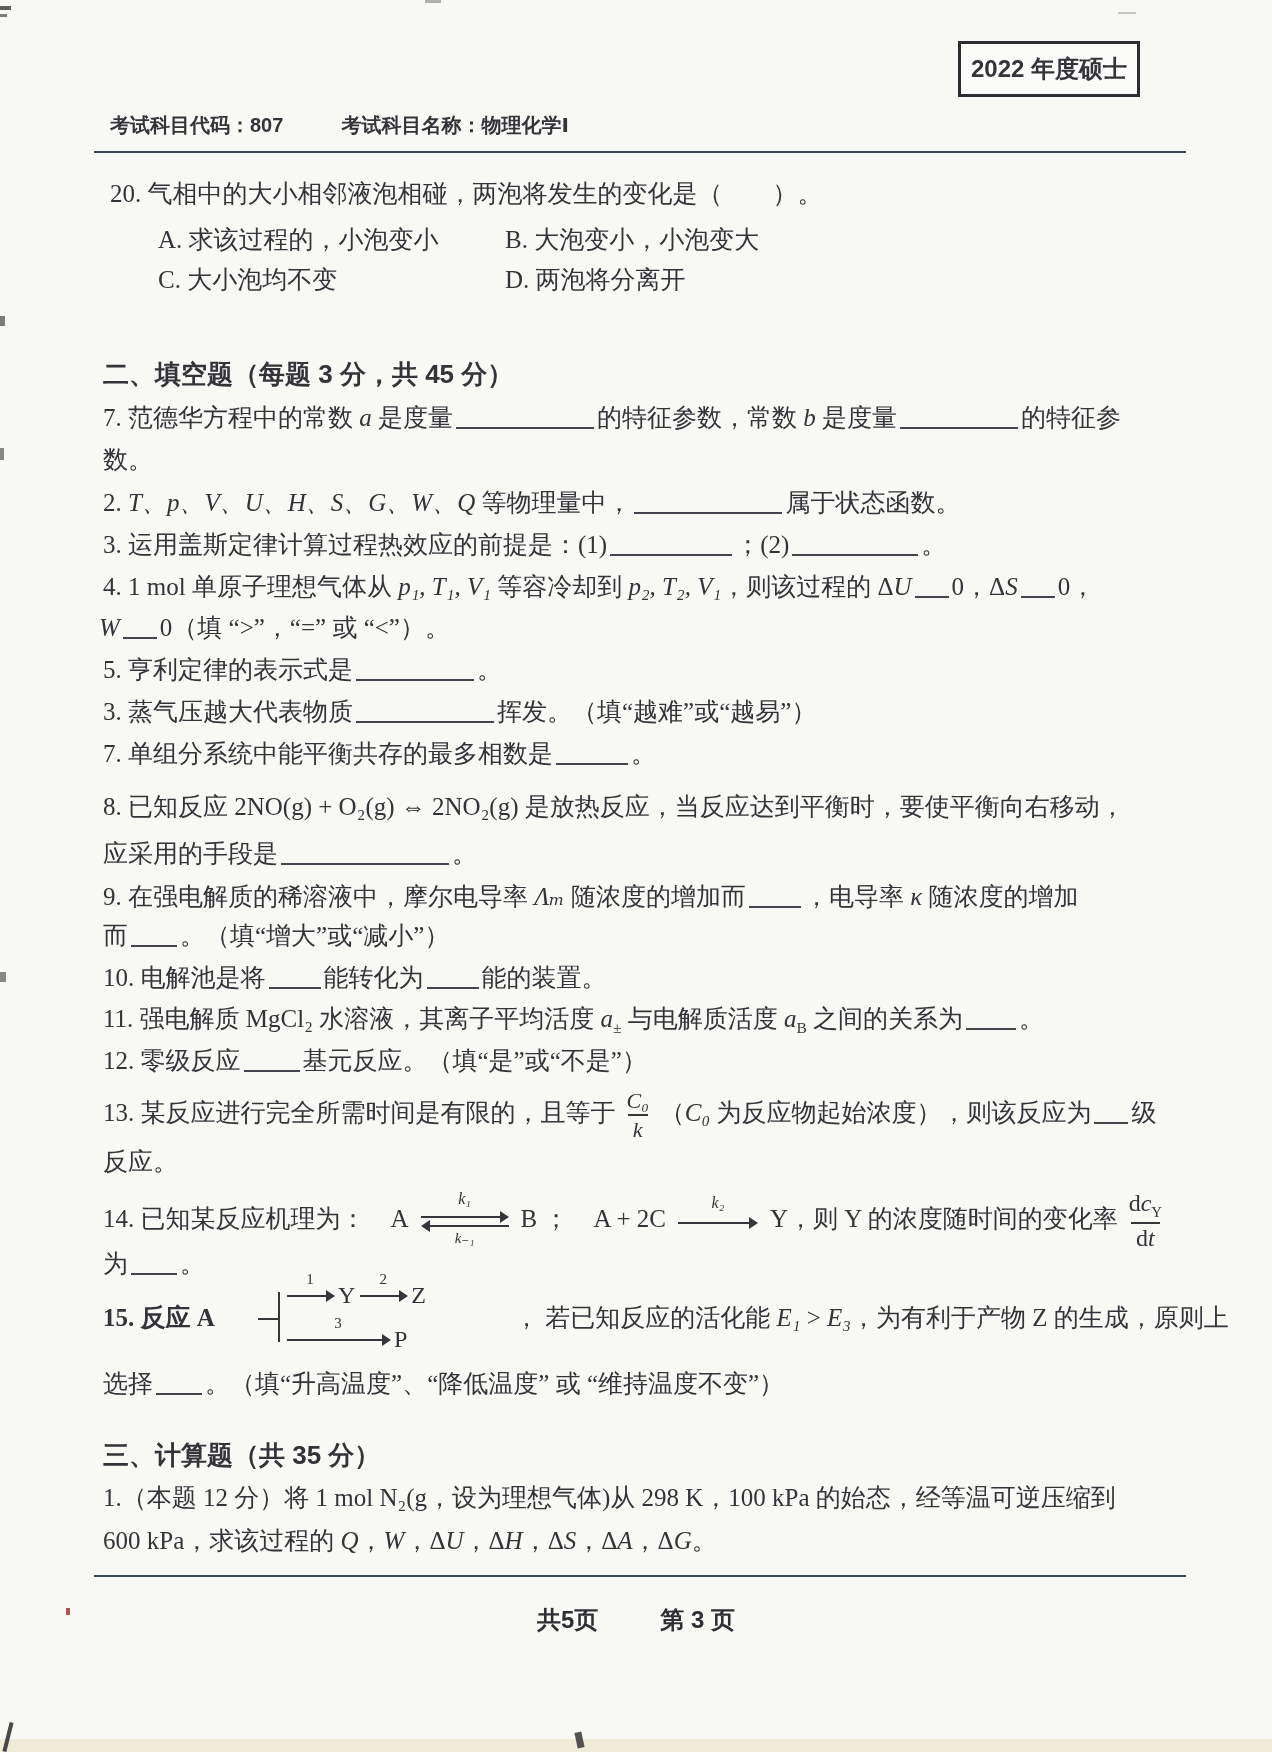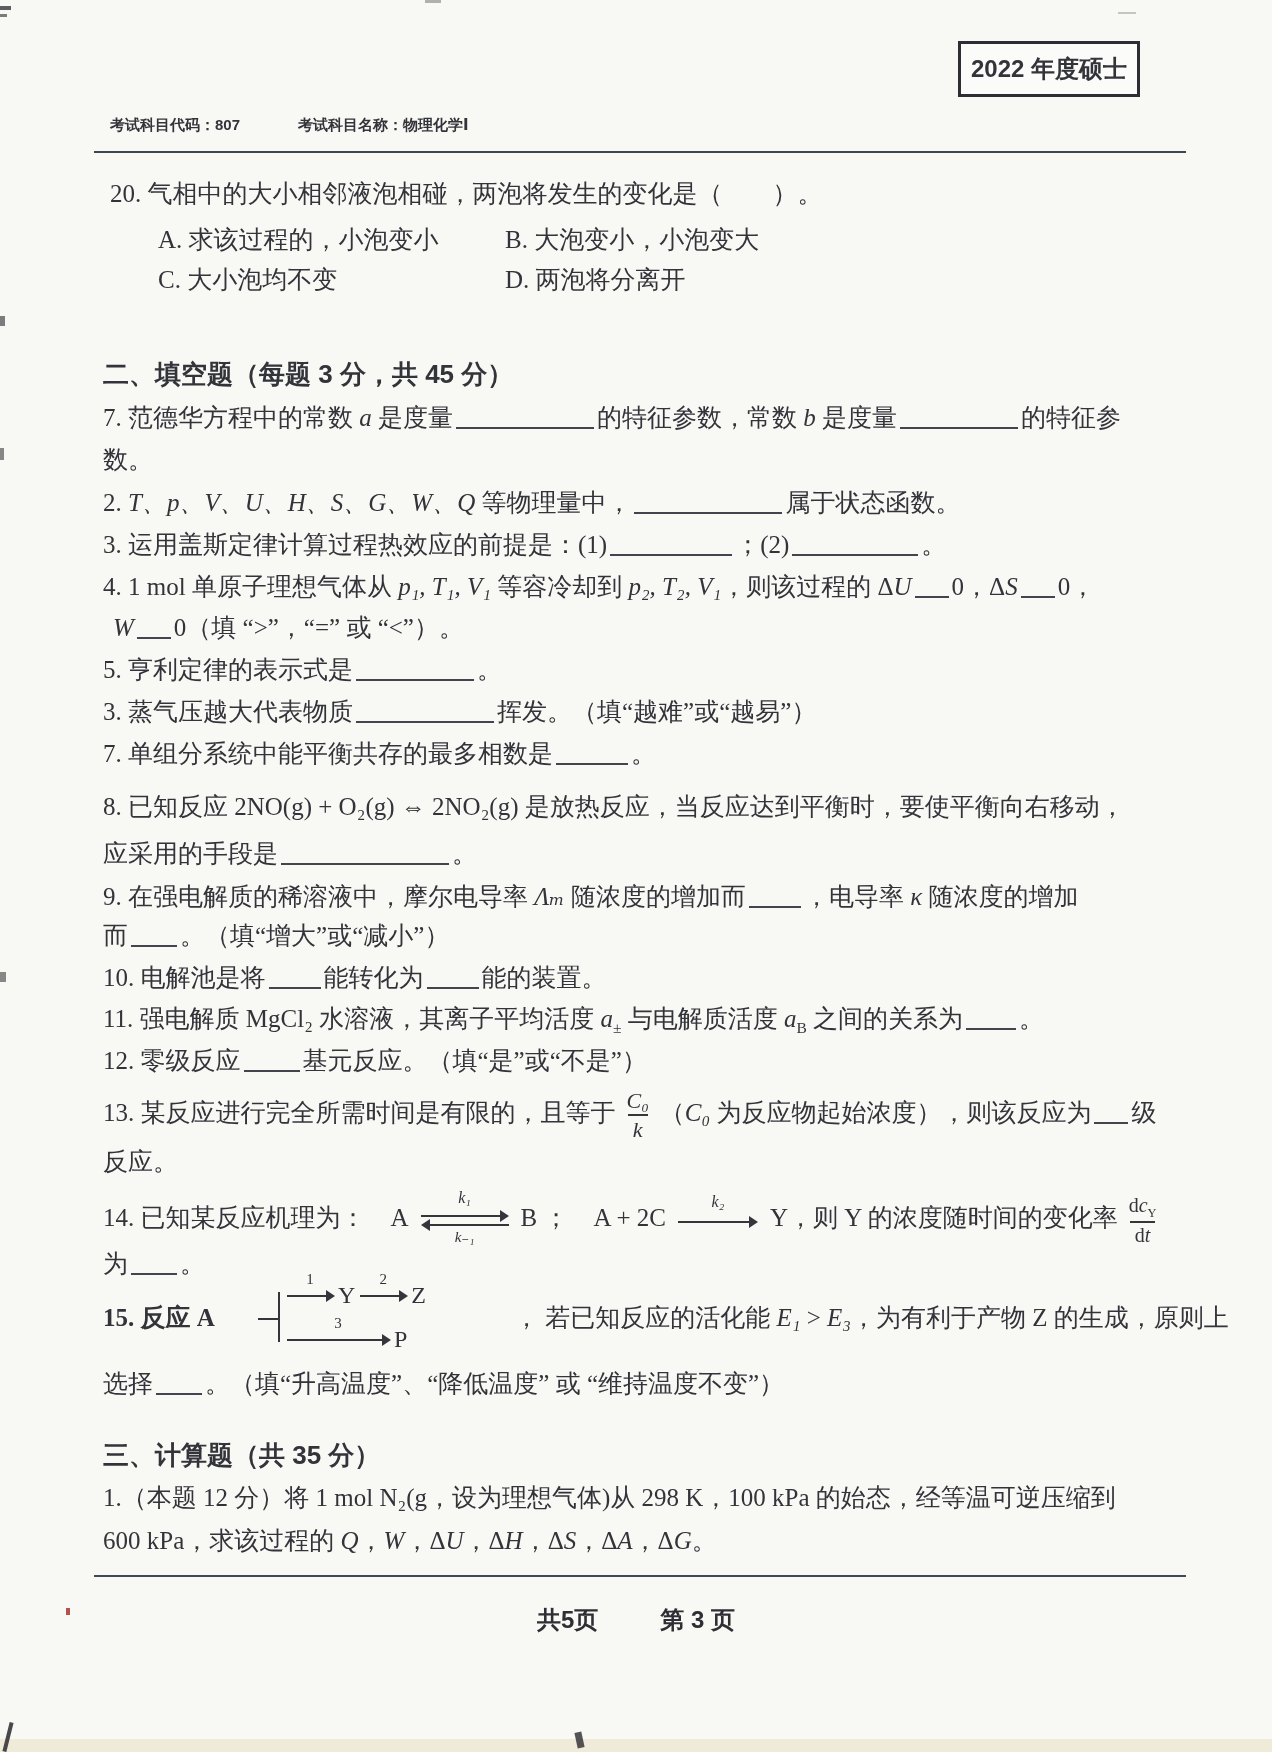--- a/index.html
+++ b/index.html
@@ -18,21 +18,21 @@
     position:absolute;left:958px;top:41px;width:176px;height:50px;
     border:3px solid #2d2d33;display:flex;align-items:center;justify-content:center;
     font-size:24px;font-weight:600;background:#fbfbf9;
   }
   .sec-heading{font-weight:700;font-size:26px;}
   .opt{display:inline-block;}
   
   .frac{display:inline-flex;flex-direction:column;align-items:center;vertical-align:middle;margin:0 6px;line-height:1.15;font-size:22px;}
   .frac .num{padding:0 5px 1px;}
   .frac .den{border-top:2px solid #35353b;padding:1px 5px 0;}
-  .frac-sm{font-size:20px;}
+  .frac-sm{font-size:24px;}
   sub{font-size:0.62em;}
   
   .rev{display:inline-block;position:relative;width:92px;height:56px;vertical-align:-20px;margin:0 10px;text-align:center;}
   .rev-k{position:absolute;top:0;left:50%;transform:translateX(-50%);font-size:16px;font-style:italic;line-height:1;}
   .rev-t{position:absolute;left:2px;right:4px;top:25px;height:2px;background:#35353b;}
   .rev-t::after{content:"";position:absolute;right:-2px;top:-5px;border-top:6px solid transparent;border-bottom:6px solid transparent;border-left:9px solid #35353b;}
   .rev-b{position:absolute;left:4px;right:2px;top:34px;height:2px;background:#35353b;}
   .rev-b::before{content:"";position:absolute;left:-2px;top:-5px;border-top:6px solid transparent;border-bottom:6px solid transparent;border-right:9px solid #35353b;}
   .rev-km{position:absolute;top:40px;left:50%;transform:translateX(-50%);font-size:15px;font-style:italic;line-height:1;}
   
@@ -57,21 +57,21 @@
 </style>
 </head>
 <body>
 
 <div class="page">
 
   <div class="badge sans">
     <span>2022 年度硕士</span>
   </div>
 
-  <div class="line sans" style="left:110px;top:107px;font-weight:700;font-size:15px;">
+  <div class="line sans" style="left:110px;top:107px;font-weight:700;font-size:20px;">
     <span>考试科目代码：</span><span>807</span><span style="display:inline-block;width:58px;"></span><span>考试科目名称：</span><span>物理化学Ⅰ</span>
   </div>
   <div class="hr" style="left:94px;top:151px;width:1092px;"></div>
 
   <div class="line" style="left:110px;top:176px;">
     <span>20. 气相中的大小相邻液泡相碰，两泡将发生的变化是（　　）。</span>
   </div>
   <div class="line" style="left:158px;top:222px;">
     <span class="opt">A. 求该过程的，小泡变小</span>
   </div>
@@ -100,21 +100,21 @@
     <span>2. </span><span class="v">T、p、V、U、H、S、G、W、Q</span><span> 等物理量中，</span><span class="blank" style="width:148px;"></span><span>属于状态函数。</span>
   </div>
 
   <div class="line" style="left:103px;top:527px;">
     <span>3. 运用盖斯定律计算过程热效应的前提是：(1)</span><span class="blank" style="width:122px;"></span><span>；(2)</span><span class="blank" style="width:126px;"></span><span>。</span>
   </div>
 
   <div class="line" style="left:103px;top:569px;">
     <span>4. 1 mol 单原子理想气体从 </span><span class="v">p₁, T₁, V₁</span><span> 等容冷却到 </span><span class="v">p₂, T₂, V₁</span><span>，则该过程的 Δ</span><span class="v">U</span><span class="blank" style="width:34px;"></span><span>0，Δ</span><span class="v">S</span><span class="blank" style="width:34px;"></span><span>0，</span>
   </div>
-  <div class="line" style="left:113px;top:610px;">
+  <div class="line" style="left:99px;top:610px;">
     <span class="v">W</span><span class="blank" style="width:34px;"></span><span>0（填 “&gt;”，“=” 或 “&lt;”）。</span>
   </div>
 
   <div class="line" style="left:103px;top:652px;">
     <span>5. 亨利定律的表示式是</span><span class="blank" style="width:118px;"></span><span>。</span>
   </div>
 
   <div class="line" style="left:103px;top:694px;">
     <span>3. 蒸气压越大代表物质</span><span class="blank" style="width:138px;"></span><span>挥发。（填“越难”或“越易”）</span>
   </div>

